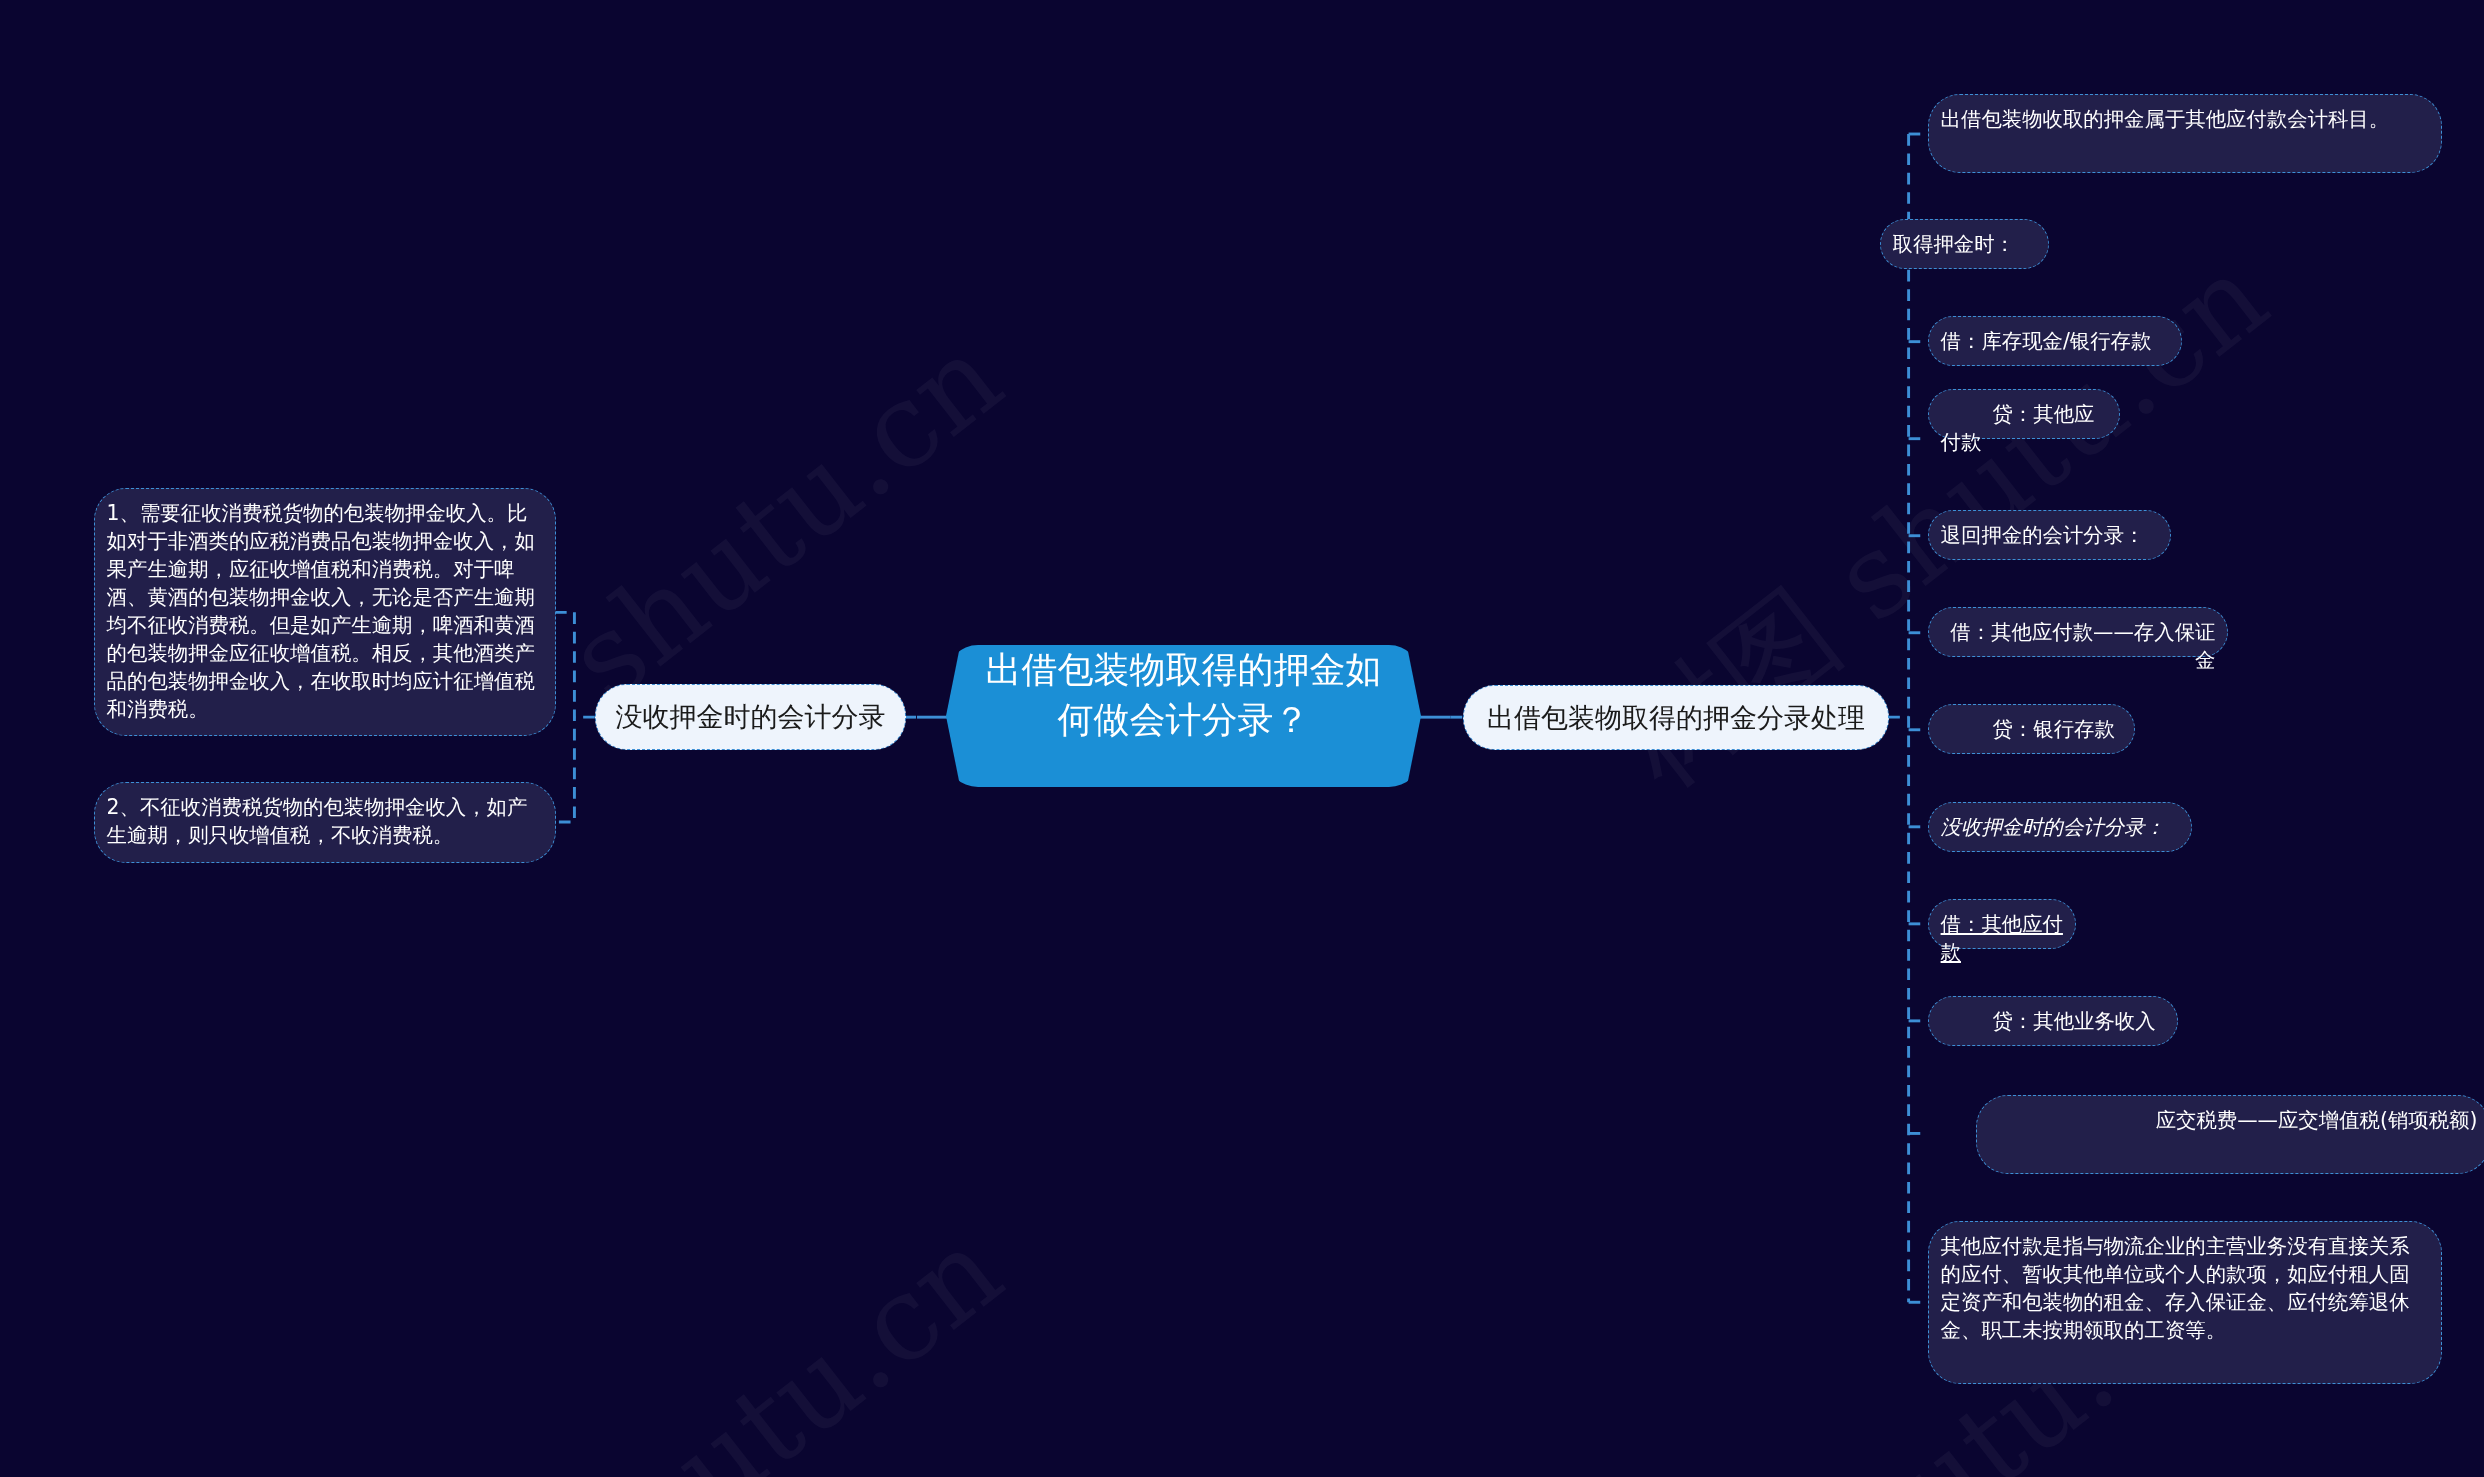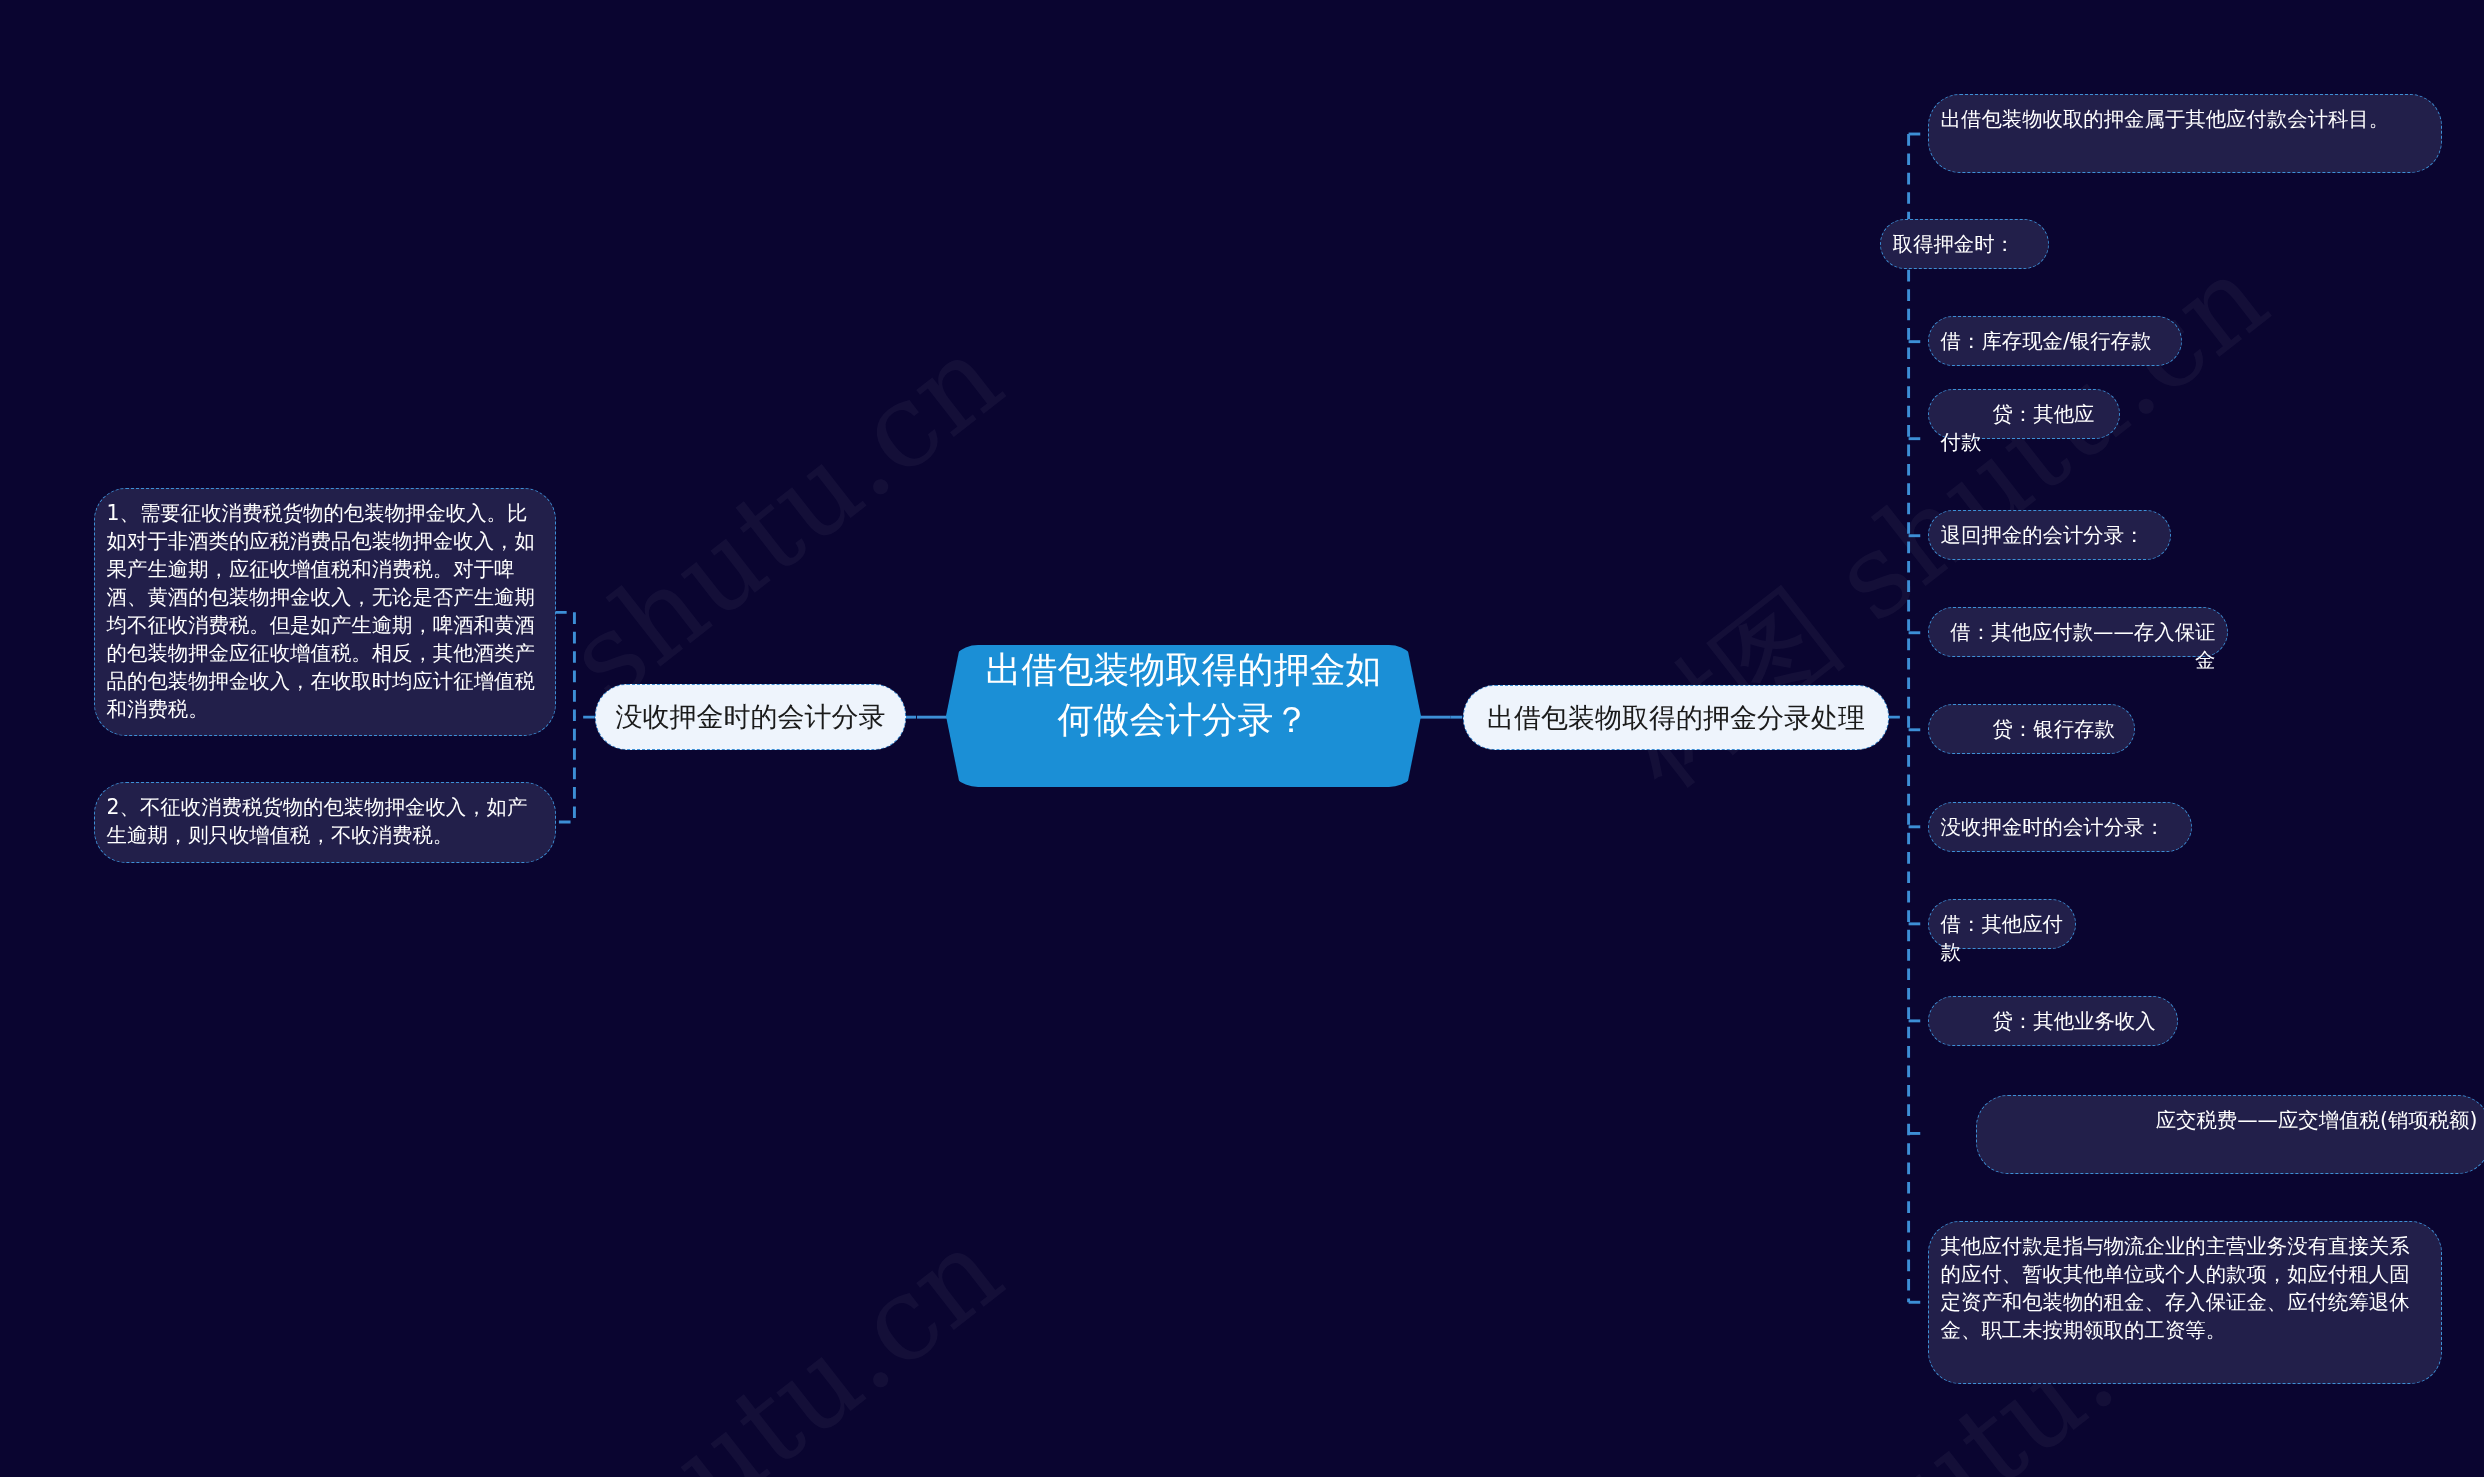--- a/index.html
+++ b/index.html
@@ -104,18 +104,18 @@
   <span>出借包装物取得的押金分录处理</span>
 </div>
 
 <div class="node leaf" style="left:1928px; top:94px; width:514px; height:79px;">出借包装物收取的押金属于其他应付款会计科目。</div>
 <div class="node leaf" style="left:1880px; top:219px; width:169px; height:50px;">取得押金时：</div>
 <div class="node leaf" style="left:1928px; top:316px; width:254px; height:50px;">借：库存现金/银行存款</div>
 <div class="node leaf" style="left:1928px; top:389px; width:192px; height:50px;">        贷：其他应付款</div>
 <div class="node leaf" style="left:1928px; top:510px; width:243px; height:50px;">退回押金的会计分录：</div>
 <div class="node leaf" style="left:1928px; top:607px; width:300px; height:50px;text-align:right;">借：其他应付款——存入保证金</div>
 <div class="node leaf" style="left:1928px; top:704px; width:207px; height:50px;">        贷：银行存款</div>
-<div class="node leaf" style="left:1928px; top:802px; width:264px; height:50px;">没收押金时的会计分录：</div>
-<div class="node leaf" style="left:1928px; top:899px; width:148px; height:50px;">借：其他应付款</div>
+<div class="node leaf" style="left:1928px; top:802px; width:264px; height:50px;font-style:italic;">没收押金时的会计分录：</div>
+<div class="node leaf" style="left:1928px; top:899px; width:148px; height:50px;text-decoration:underline;">借：其他应付款</div>
 <div class="node leaf" style="left:1928px; top:996px; width:250px; height:50px;">        贷：其他业务收入</div>
 <div class="node leaf" style="left:1976px; top:1095px; width:514px; height:79px;text-align:right;">                        应交税费——应交增值税(销项税额)</div>
 <div class="node leaf" style="left:1928px; top:1221px; width:514px; height:163px;">其他应付款是指与物流企业的主营业务没有直接关系的应付、暂收其他单位或个人的款项，如应付租人固定资产和包装物的租金、存入保证金、应付统筹退休金、职工未按期领取的工资等。</div>
 
 
 </body></html>

